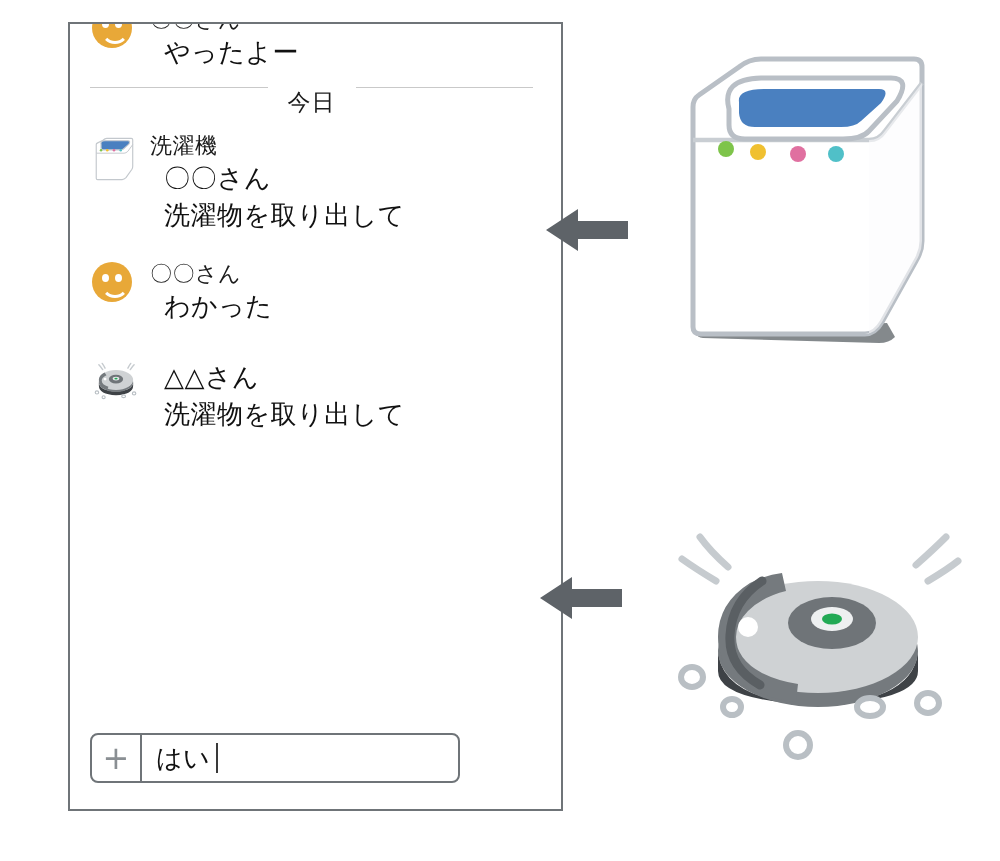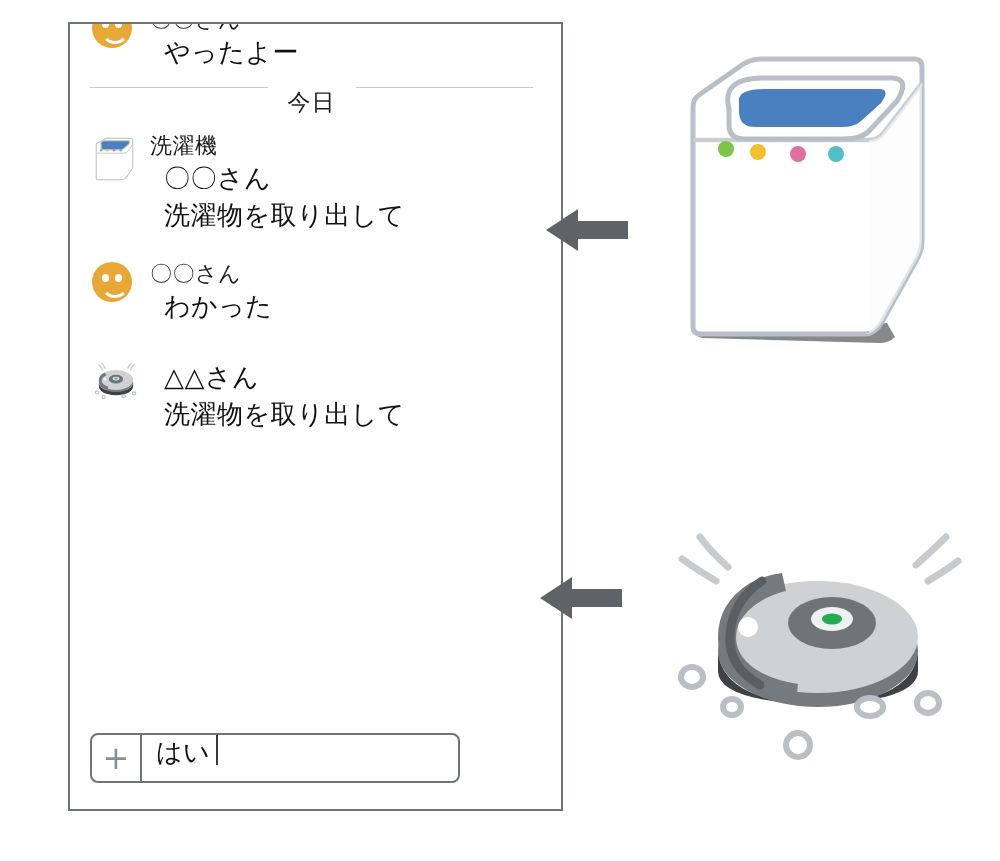--- a/index.html
+++ b/index.html
@@ -149,20 +149,21 @@
     align-items: center;
     justify-content: center;
     font-size: 32px;
     color: #8a8f93;
     line-height: 1;
     user-select: none;
   }
   #input-text-wrap {
     flex: 1 1 auto;
     display: flex;
+    align-items: center;
     padding-left: 14px;
     overflow: hidden;
   }
   #input-value {
     font-size: 26px;
     color: #111111;
     letter-spacing: .5px;
     white-space: nowrap;
   }
   #input-caret {

